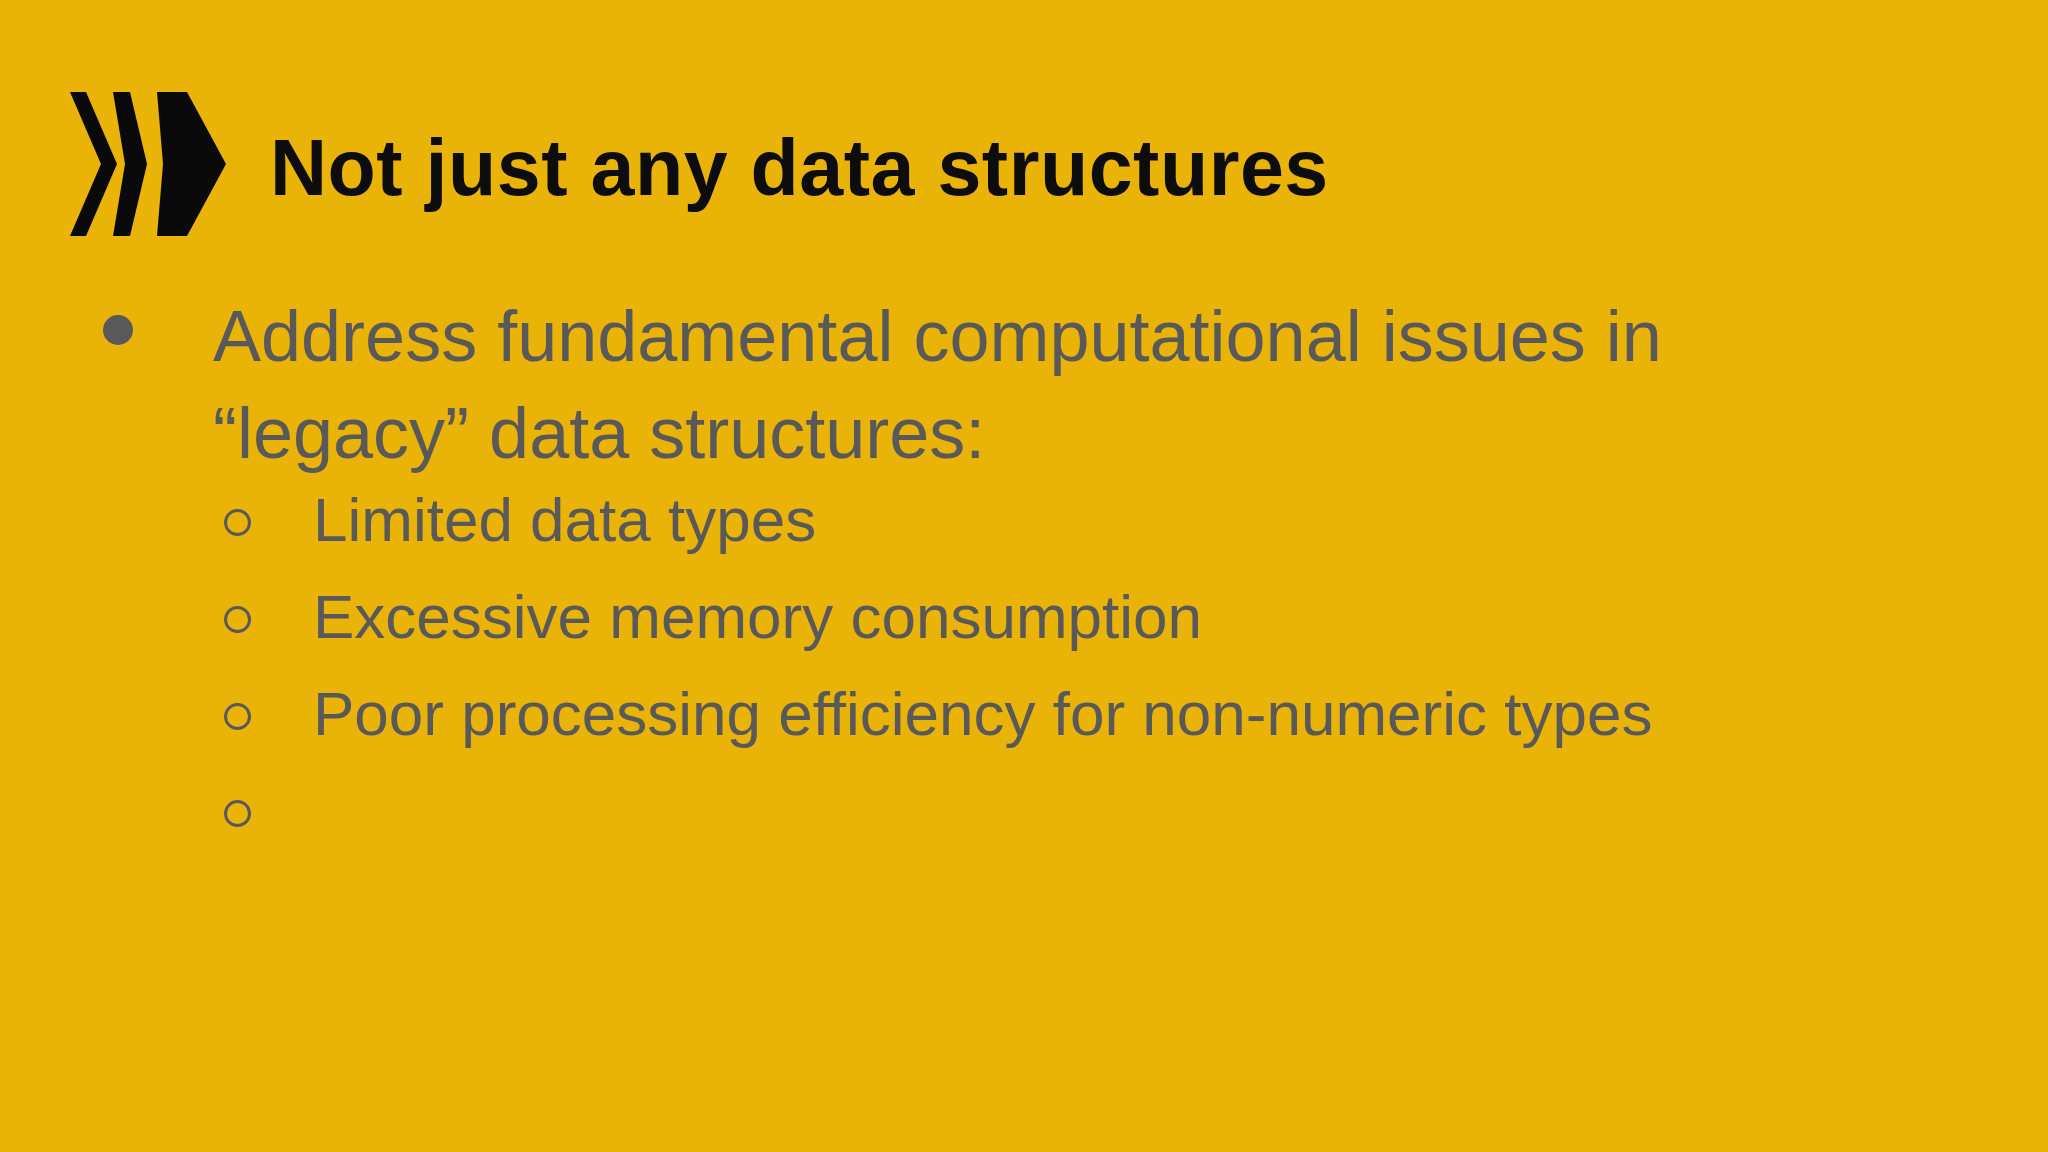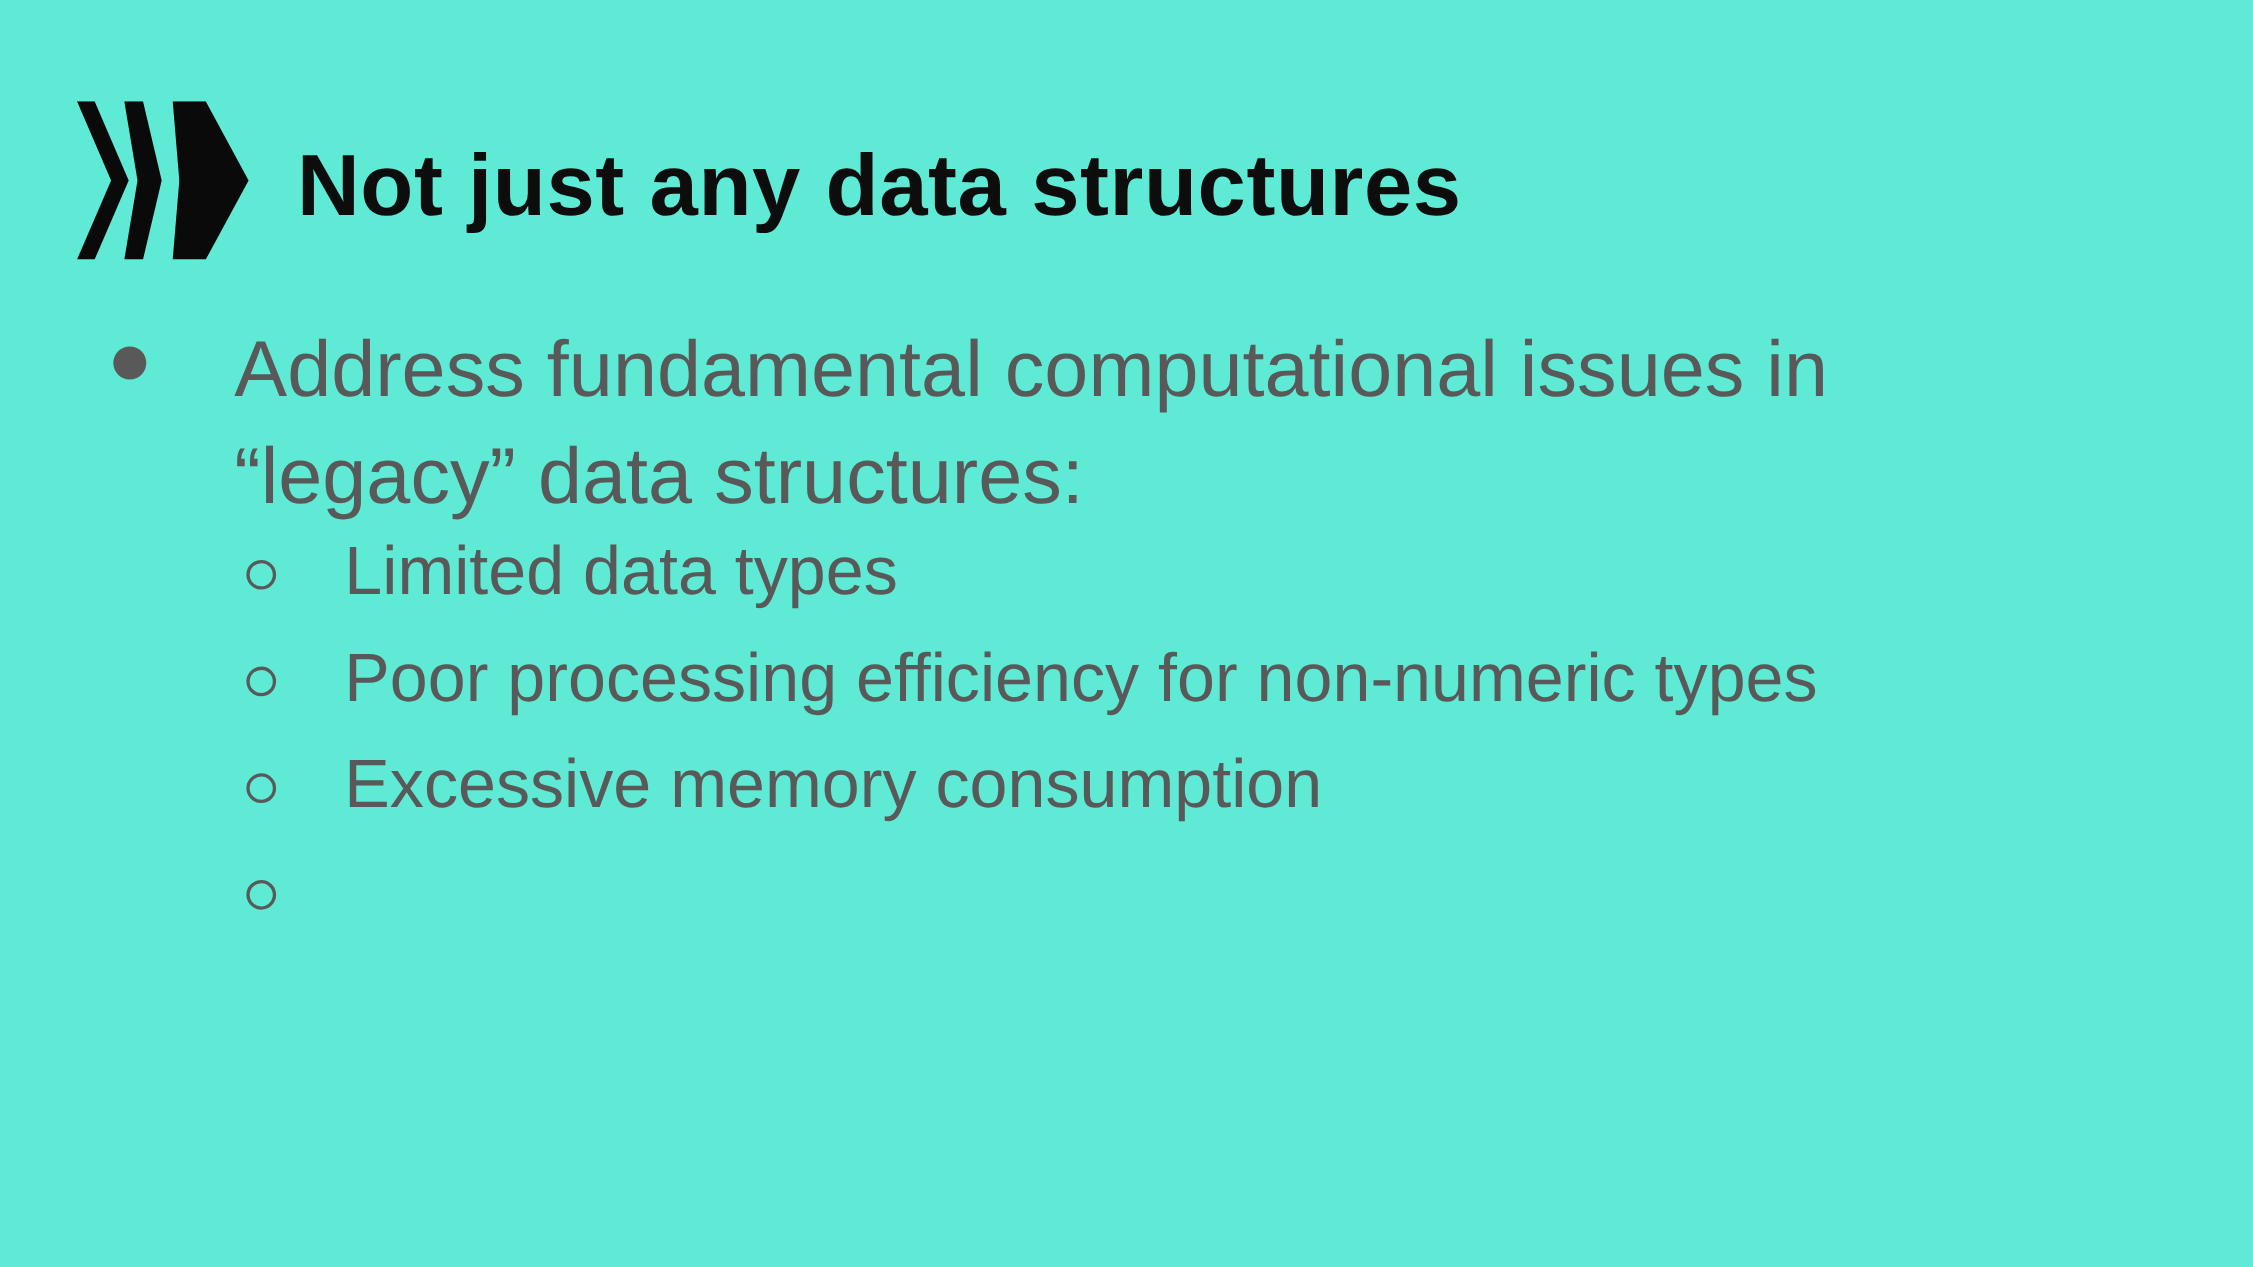--- a/index.html
+++ b/index.html
@@ -4,21 +4,21 @@
 <style>
   html, body {
     margin: 0;
     padding: 0;
     background: #ffffff;
   }
   .slide {
     position: relative;
     width: 2048px;
     height: 1152px;
-    background: #5eead4;
+    background: #eab308;
     overflow: hidden;
     font-family: "Liberation Sans", sans-serif;
   }
   .logo {
     position: absolute;
     left: 66px;
     top: 92px;
     width: 164px;
     height: 144px;
     display: block;
@@ -108,24 +108,24 @@
 
   <p class="bullet-text">Address fundamental computational issues in “legacy” data structures:</p>
 
   <ul class="sub-list">
     <li class="sub-item">
       <span class="hollow-bullet"></span>
       <span>Limited data types</span>
     </li>
     <li class="sub-item">
       <span class="hollow-bullet"></span>
-      <span>Poor processing efficiency for non-numeric types</span>
+      <span>Excessive memory consumption</span>
     </li>
     <li class="sub-item">
       <span class="hollow-bullet"></span>
-      <span>Excessive memory consumption</span>
+      <span>Poor processing efficiency for non-numeric types</span>
     </li>
     <li class="sub-item">
       <span class="hollow-bullet"></span>
     </li>
   </ul>
 
 </div>
 
 </body></html>

